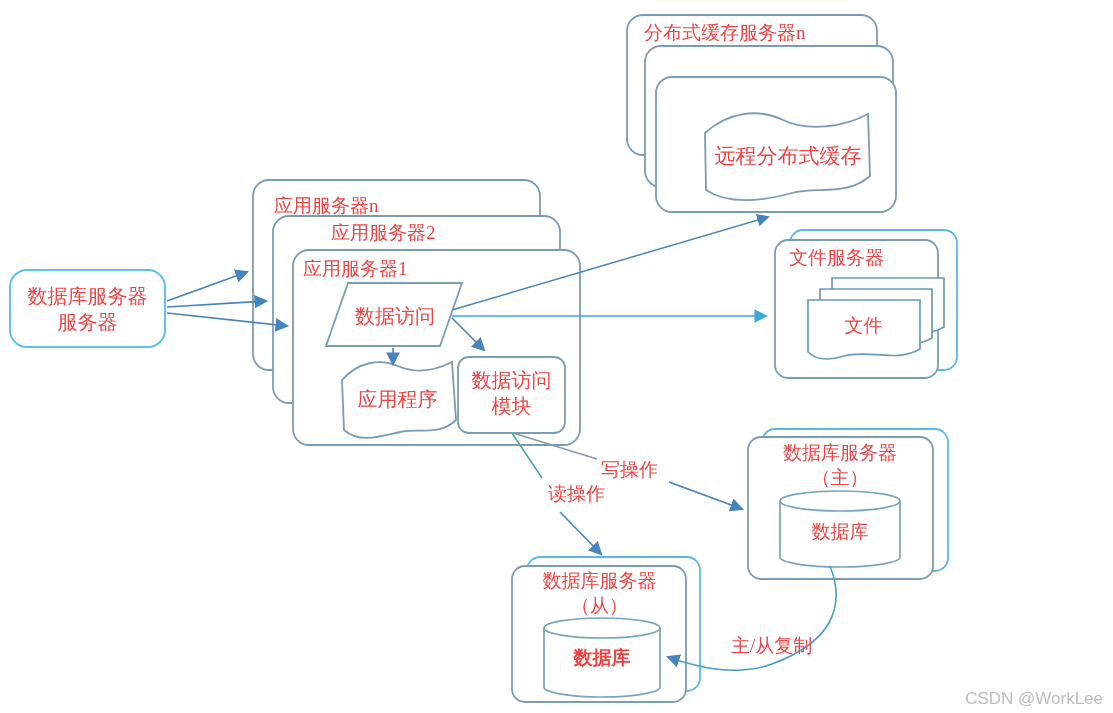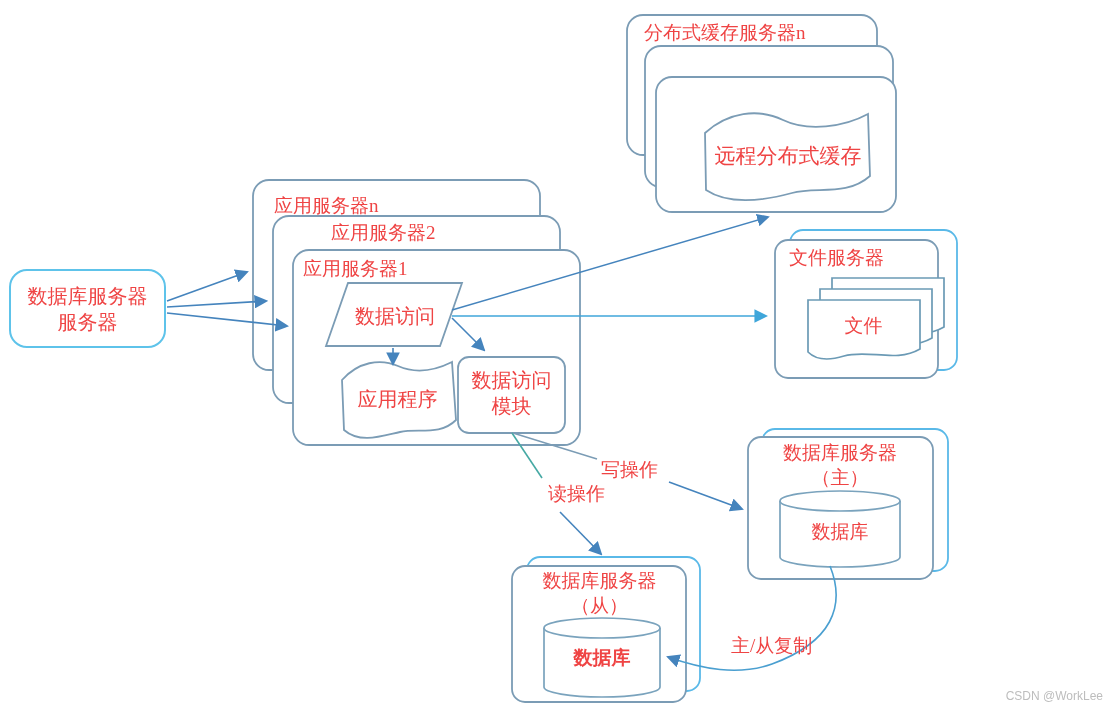--- a/index.html
+++ b/index.html
@@ -19,21 +19,21 @@
     font-family:Liberation Serif, serif;
   }
   .c{text-align:center;}
   .f20{font-size:20px;}
   .f19{font-size:19px;}
   .f21{font-size:21px;}
   .watermark{
     position:absolute;
     right:10px;top:689px;
     color:#bdbdbd;
-    font-size:12px;
+    font-size:17px;
     font-family:"Liberation Sans","DejaVu Sans",sans-serif;
   }
   .bold{font-weight:700;}
 </style>
 </head>
 <body>
 
 <div id="canvas">
 
   <svg id="diagram-svg" width="1113" height="713" viewBox="0 0 1113 713">

